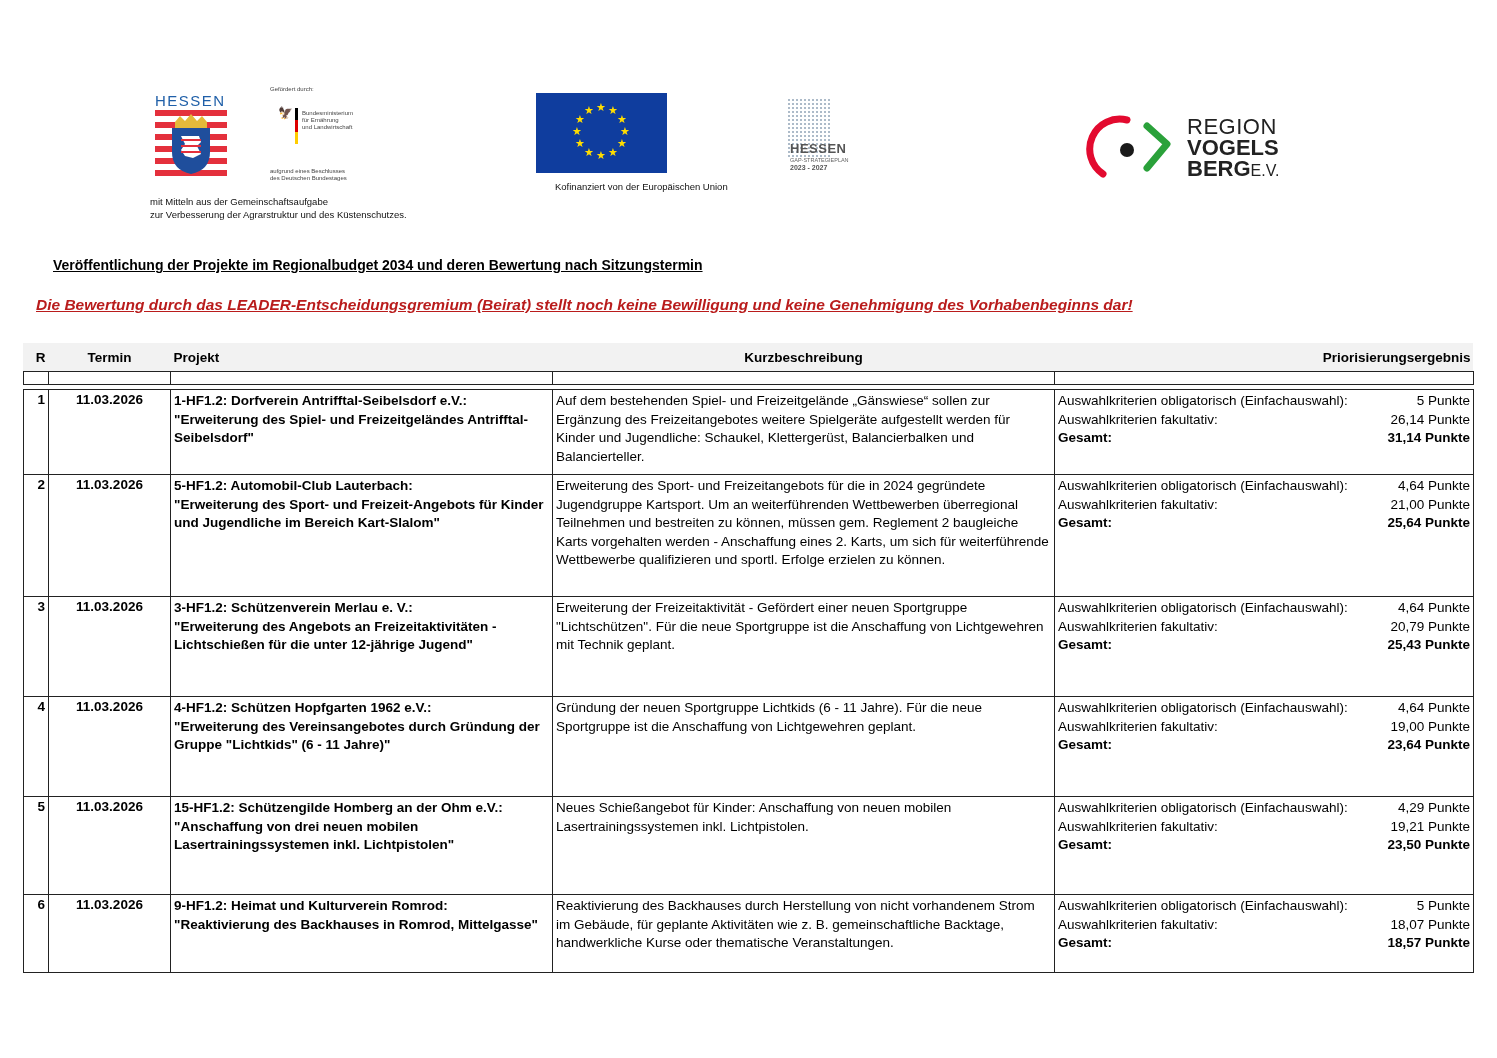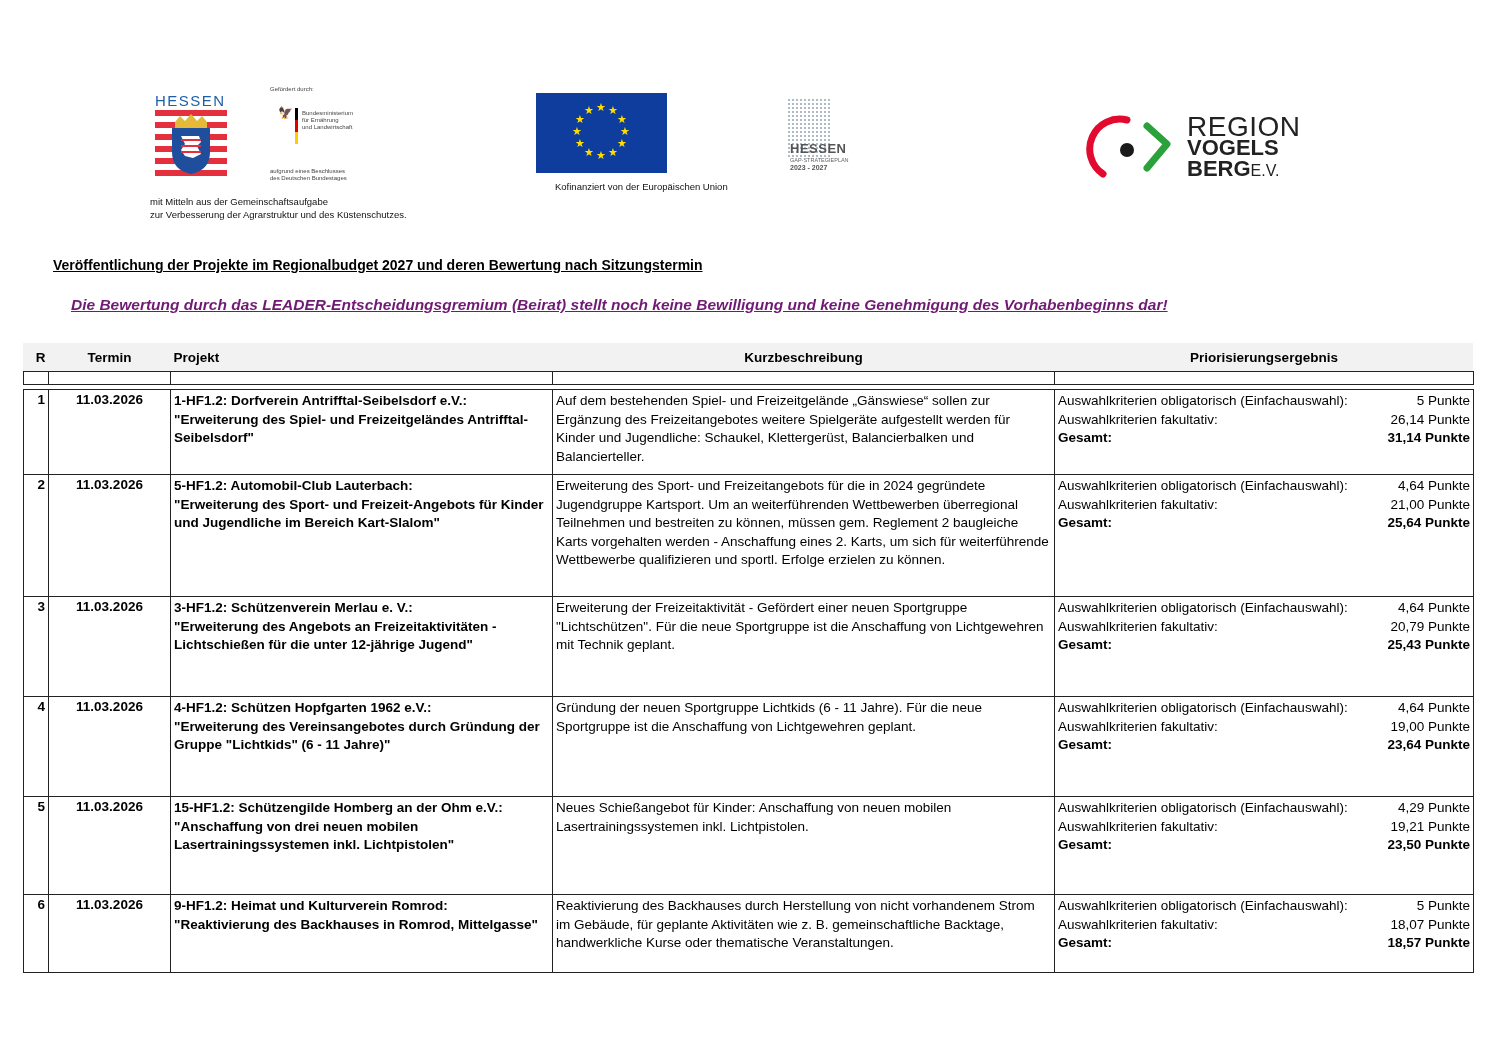--- a/index.html
+++ b/index.html
@@ -21,26 +21,26 @@
   .eu-flag { left:536px; top:93px; width:131px; height:80px; background:#0f3d9e; }
   .eu-caption { left:532px; top:181px; font-size:9.5px; color:#111;padding-left:23px; }
   .gap-logo { left:785px; top:98px; width:100px; height:80px; }
   .gap-logo .dots { position:absolute; left:2px; top:0; width:45px; height:60px;
      background-image:radial-gradient(circle, #9ab 1px, transparent 1.3px); background-size:4px 4px; opacity:.8; }
   .gap-logo .t1 { position:absolute; left:5px; top:43px; font-size:13px; font-weight:bold; color:#555; letter-spacing:.5px; }
   .gap-logo .t2 { position:absolute; left:5px; top:59px; font-size:5.5px; color:#666; }
   .gap-logo .t3 { position:absolute; left:5px; top:66px; font-size:7px; font-weight:bold; color:#555; }
   .rv-logo { left:1085px; top:112px; width:200px; height:70px; }
   .rv-text { position:absolute; left:102px; top:4px; color:#222; line-height:21px; }
-  .rv-text .l1 { font-size:28px; letter-spacing:.5px; }
+  .rv-text .l1 { font-size:22px; letter-spacing:.5px; }
   .rv-text .l2 { font-size:22px; font-weight:bold; }
   .rv-text .ev { font-size:16px; font-weight:normal; }
 
   .title { left:53px; top:257px; font-size:14px; font-weight:bold; text-decoration:underline; }
-  .subtitle { left:71px; top:296px; font-size:15.5px; font-weight:bold; font-style:italic; text-decoration:underline; color:#701a75; }
+  .subtitle { left:36px; top:296px; font-size:15.5px; font-weight:bold; font-style:italic; text-decoration:underline; color:#b91c1c; }
 
   
   .thead-bg { left:23px; top:343px; width:1450px; height:28px; background:#f2f2f2; }
   table.main { position:absolute; left:23px; top:343px; border-collapse:collapse; width:1451px; font-size:13.5px; }
   table.main td, table.main th { vertical-align:top; padding:2px 3px; }
   table.main th { font-weight:bold; padding:7px 3px 3px 3px; height:18px; border:none; background:transparent; }
   tr.spacer td { height:12px; padding:0; border:1.5px solid #222; }
   tr.gap td { height:4px; padding:0; border-left:none; border-right:none; }
   tr.row td { border:1.5px solid #222; }
   td.rank { text-align:right; font-weight:bold; width:18px; }
@@ -129,32 +129,32 @@
     <circle cx="42" cy="38" r="7" fill="#1a1a1a"></circle>
     <path d="M62 14 L82 32 L62 56" fill="none" stroke="#2aa13a" stroke-width="7" stroke-linecap="round" stroke-linejoin="round"></path>
   </svg>
   <div class="rv-text">
     <div class="l1">REGION</div>
     <div class="l2">VOGELS</div>
     <div class="l2"><span>BERG</span><span class="ev">E.V.</span></div>
   </div>
 </div>
 
-<div class="abs title">Veröffentlichung der Projekte im Regionalbudget 2027 und deren Bewertung nach Sitzungstermin</div>
+<div class="abs title">Veröffentlichung der Projekte im Regionalbudget 2034 und deren Bewertung nach Sitzungstermin</div>
 <div class="abs subtitle">Die Bewertung durch das LEADER-Entscheidungsgremium (Beirat) stellt noch keine Bewilligung und keine Genehmigung des Vorhabenbeginns dar!</div>
 
 <div class="abs thead-bg"></div>
 <table class="main">
   <thead>
     <tr>
       <th style="text-align:right;width:18px">R</th>
       <th style="text-align:center;width:115px">Termin</th>
       <th style="text-align:left;width:375px">Projekt</th>
       <th style="text-align:center;width:495px">Kurzbeschreibung</th>
-      <th style="text-align:center">Priorisierungsergebnis</th>
+      <th style="text-align:right">Priorisierungsergebnis</th>
     </tr>
   </thead>
   <tbody>
     <tr class="spacer">
         <td></td>
         <td></td>
         <td></td>
         <td></td>
         <td></td>
       </tr>

